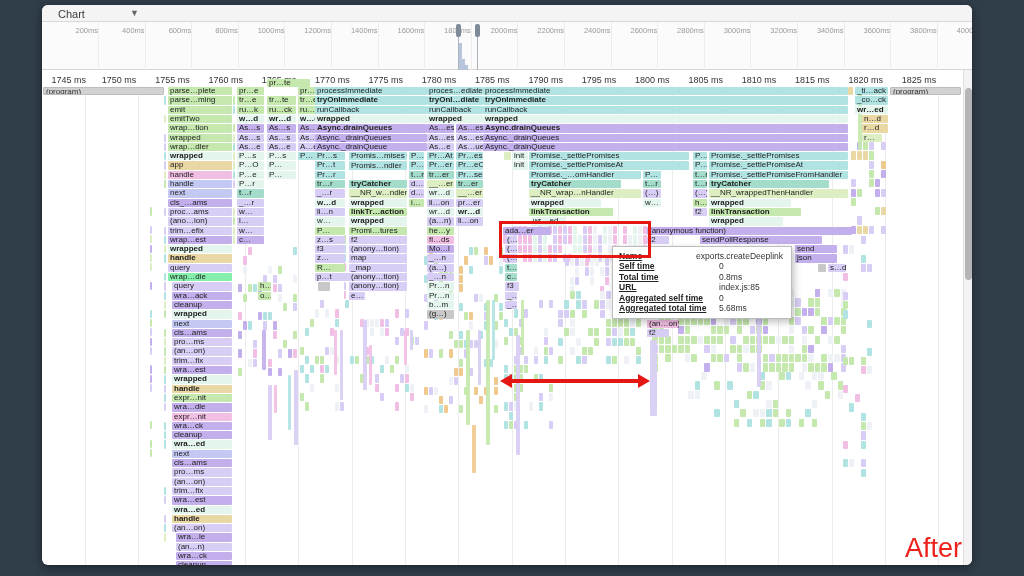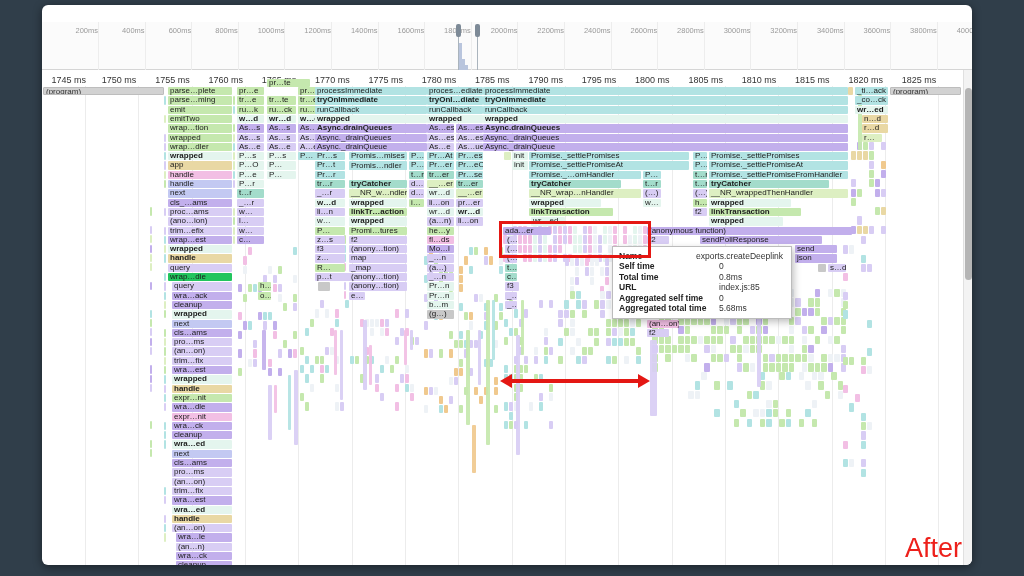--- a/index.html
+++ b/index.html
@@ -27,38 +27,42 @@
   .bar.bold{font-weight:700;}
   .stick{position:absolute;border-radius:1px;opacity:.92;}
   .cell{position:absolute;border-radius:1px;}
   .prog{position:absolute;height:8.4px;background:#d2d2d2;border:1px solid #bdbdbd;
         font-size:8px;line-height:7px;color:#333;padding-left:2px;border-radius:1px;overflow:hidden;}
   .scroll-track{position:absolute;top:65px;bottom:0;width:9px;background:#f3f3f3;border-left:1px solid #e0e0e0;}
   .scroll-thumb{position:absolute;left:1px;width:7px;background:#b5b5b5;border-radius:4px;}
   .tooltip{position:absolute;background:#fff;border:1px solid #bcbcbc;box-shadow:2px 3px 7px rgba(0,0,0,.25);
            padding:4px 8px 5px 6px;z-index:9;}
   .tt-row{display:flex;font-size:8.5px;line-height:10.4px;}
-  .tt-label{width:100px;font-weight:700;color:#222;}
+  .tt-label{width:100px;font-weight:700;color:#222;text-decoration:underline;}
   .tt-val{color:#333;white-space:nowrap;}
   .redbox{position:absolute;border:3px solid #e41713;z-index:10;background:transparent;}
   .arrow{position:absolute;z-index:11;}
   .arrow .shaft{position:absolute;left:9px;right:9px;top:5px;height:4px;background:#e41713;}
   .arrow .head-l{position:absolute;left:0;top:0;width:0;height:0;
                  border-top:7px solid transparent;border-bottom:7px solid transparent;border-right:12px solid #e41713;}
   .arrow .head-r{position:absolute;right:0;top:0;width:0;height:0;
                  border-top:7px solid transparent;border-bottom:7px solid transparent;border-left:12px solid #e41713;}
   .annot-10ms{position:absolute;z-index:11;color:#e41713;font-size:27px;font-weight:600;text-align:center;}
   .annot-after{position:absolute;z-index:11;color:#ed201b;font-size:27px;font-weight:500;}
 </style>
 </head>
 <body>
 
 <div class="stage">
   <div class="window">
 
+    <div class="toolbar">
+      <span class="chart-label">Chart</span>
+      <span class="caret">▼</span>
+    </div>
 
     <div class="overview" id="overview">
         <div class="ov-grid" style="left: 56px;"></div>
         <div class="ov-tick" style="left: 56px;">200ms</div>
         <div class="ov-grid" style="left: 102.6px;"></div>
         <div class="ov-tick" style="left: 102.6px;">400ms</div>
         <div class="ov-grid" style="left: 149.2px;"></div>
         <div class="ov-tick" style="left: 149.2px;">600ms</div>
         <div class="ov-grid" style="left: 195.8px;"></div>
         <div class="ov-tick" style="left: 195.8px;">800ms</div>
@@ -915,21 +919,21 @@
         <div class="bar" style="left: 126px; top: 175px; width: 64px; background: rgb(195, 201, 242);">handle</div>
         <div class="bar" style="left: 126px; top: 184.3px; width: 64px; background: rgb(195, 201, 242);">next</div>
         <div class="bar" style="left: 126px; top: 193.6px; width: 64px; background: rgb(194, 175, 236);">cls_…ams</div>
         <div class="bar" style="left: 126px; top: 202.9px; width: 64px; background: rgb(216, 205, 244);">proc…ams</div>
         <div class="bar" style="left: 126px; top: 212.2px; width: 64px; background: rgb(216, 205, 244);">(ano…ion)</div>
         <div class="bar" style="left: 126px; top: 221.5px; width: 64px; background: rgb(216, 205, 244);">trim…efix</div>
         <div class="bar" style="left: 126px; top: 230.8px; width: 64px; background: rgb(194, 175, 236);">wrap…est</div>
         <div class="bar bold" style="left: 126px; top: 240.1px; width: 64px; background: rgb(228, 245, 238);">wrapped</div>
         <div class="bar bold" style="left: 126px; top: 249.4px; width: 64px; background: rgb(233, 216, 164);">handle</div>
         <div class="bar" style="left: 126px; top: 258.7px; width: 64px; background: rgb(216, 205, 244);">query</div>
-        <div class="bar" style="left: 126px; top: 268px; width: 64px; background: #22c55e;">wrap…die</div>
+        <div class="bar" style="left: 126px; top: 268px; width: 64px; background: #86efac;">wrap…die</div>
         <div class="bar" style="left: 130px; top: 277.3px; width: 60px; background: rgb(216, 205, 244);">query</div>
         <div class="bar" style="left: 130px; top: 286.6px; width: 60px; background: rgb(194, 175, 236);">wra…ack</div>
         <div class="bar" style="left: 130px; top: 295.9px; width: 60px; background: rgb(194, 175, 236);">cleanup</div>
         <div class="bar bold" style="left: 130px; top: 305.2px; width: 60px; background: rgb(228, 245, 238);">wrapped</div>
         <div class="bar" style="left: 130px; top: 314.5px; width: 60px; background: rgb(195, 201, 242);">next</div>
         <div class="bar" style="left: 130px; top: 323.8px; width: 60px; background: rgb(194, 175, 236);">cls…ams</div>
         <div class="bar" style="left: 130px; top: 333.1px; width: 60px; background: rgb(216, 205, 244);">pro…ms</div>
         <div class="bar" style="left: 130px; top: 342.4px; width: 60px; background: rgb(216, 205, 244);">(an…on)</div>
         <div class="bar" style="left: 130px; top: 351.7px; width: 60px; background: rgb(216, 205, 244);">trim…fix</div>
         <div class="bar" style="left: 130px; top: 361px; width: 60px; background: rgb(194, 175, 236);">wra…est</div>

